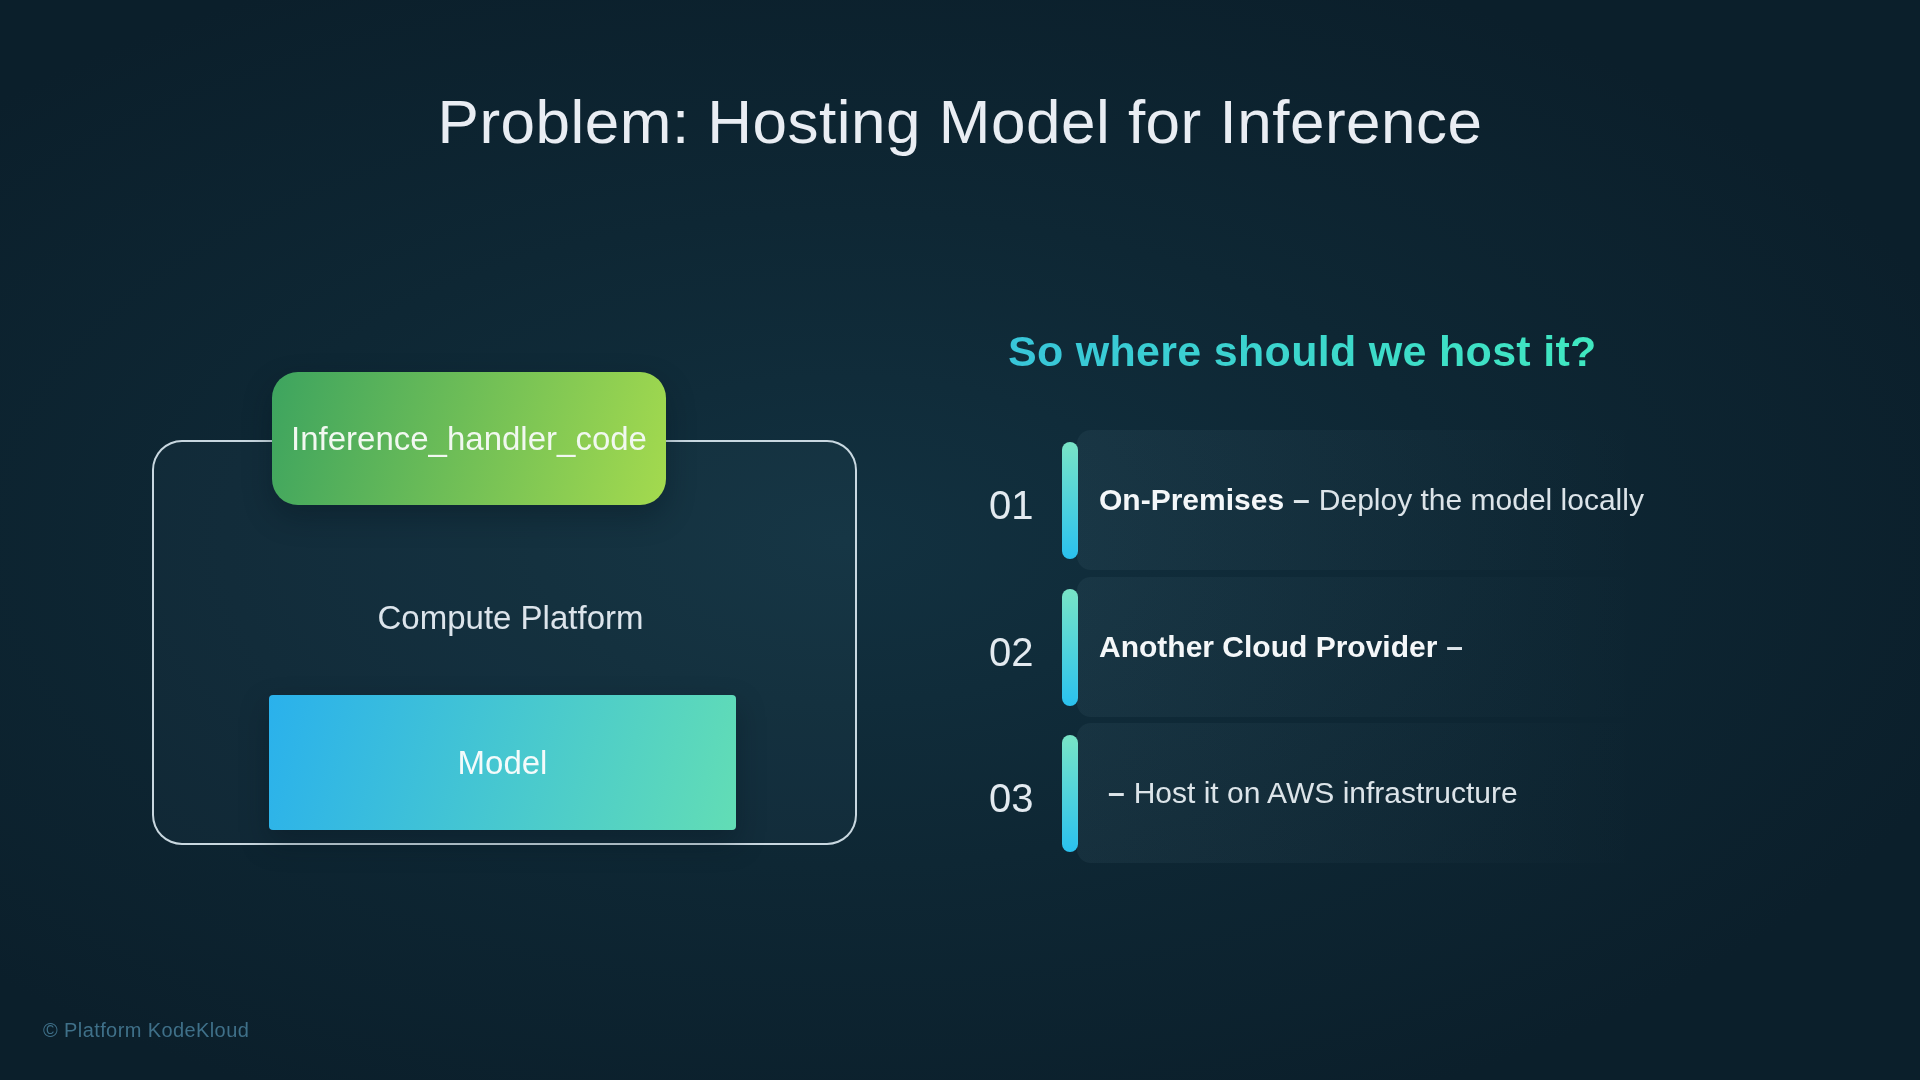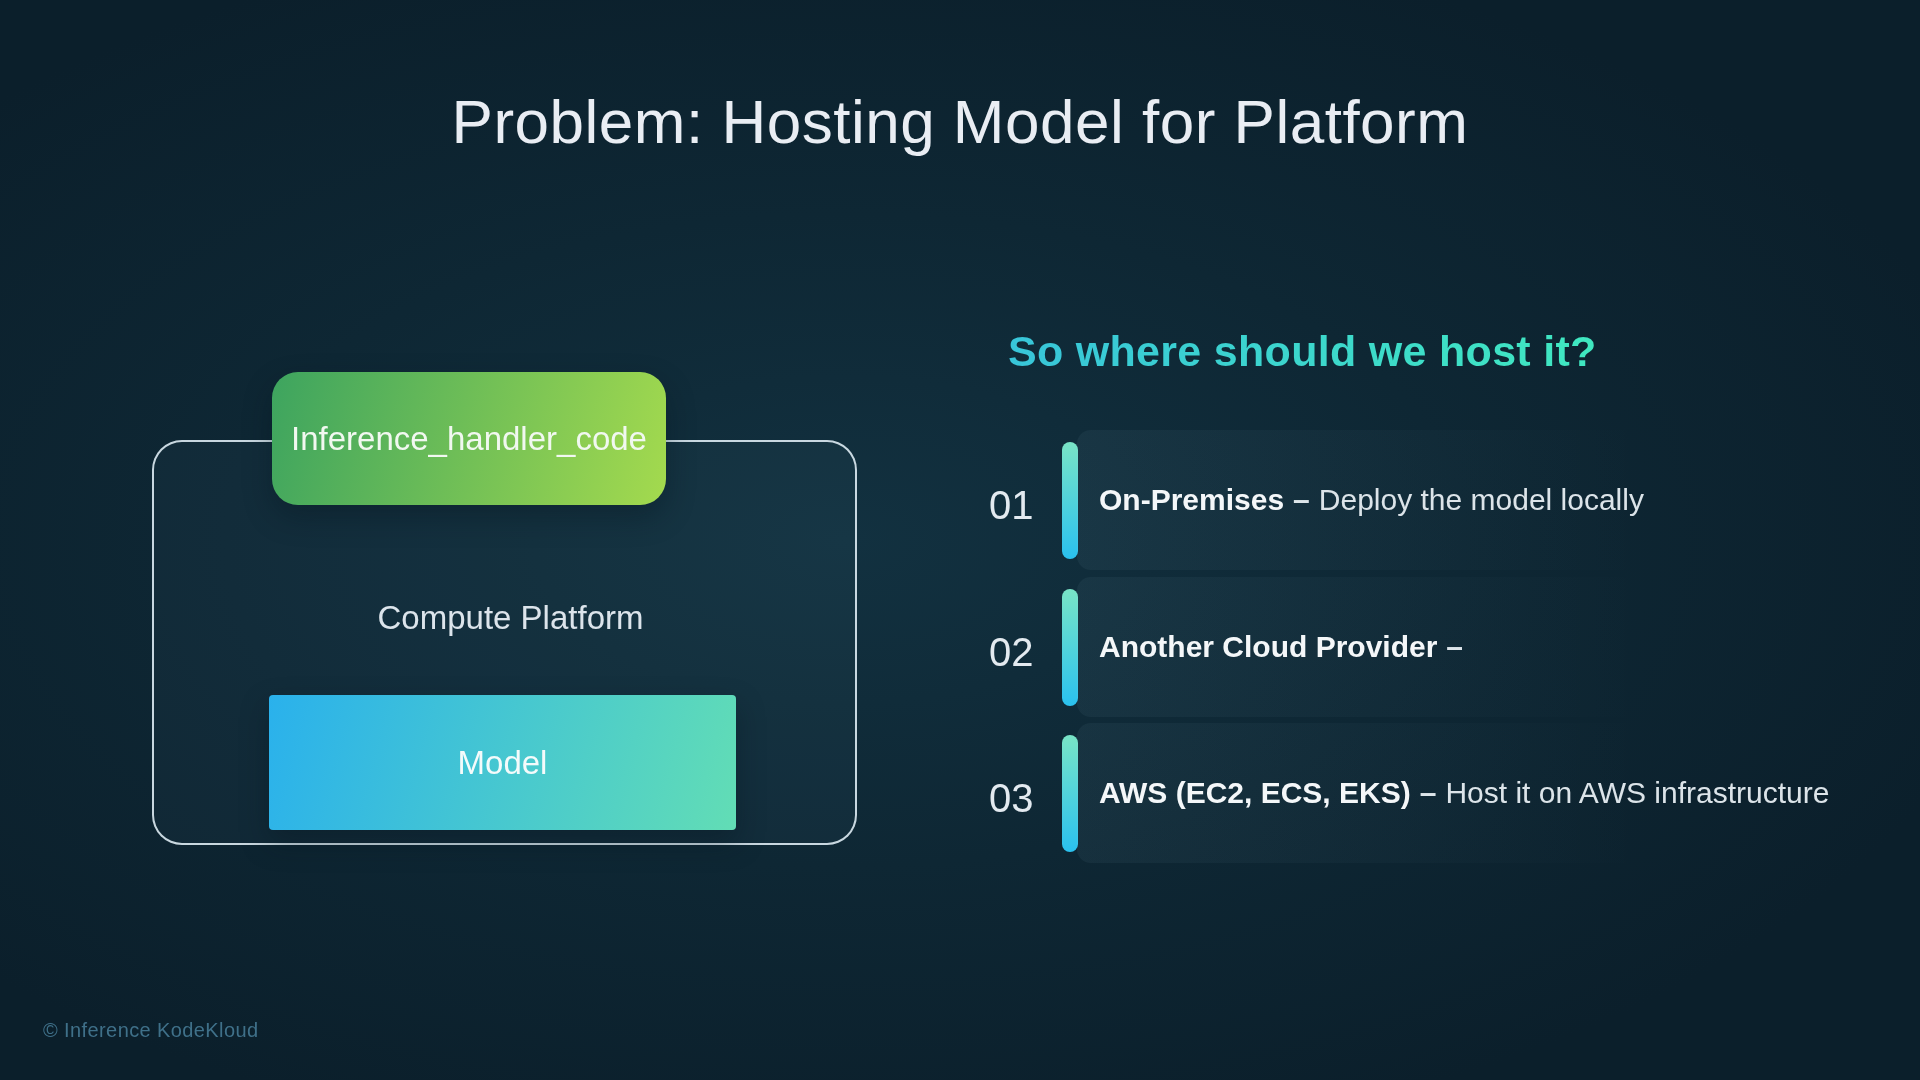--- a/index.html
+++ b/index.html
@@ -87,21 +87,21 @@
   .footer{
     position:absolute;left:43px;top:1019px;
     font-size:20px;color:#3f7089;letter-spacing:0.4px;
   }
 </style>
 </head>
 <body>
 
 <div class="stage">
 
-  <h1 class="title">Problem: Hosting Model for Platform</h1>
+  <h1 class="title">Problem: Hosting Model for Inference</h1>
 
   <div>
     <div class="platform-frame"></div>
     <div class="code-box">
       <span>Inference_handler_code</span>
     </div>
     <div class="platform-label">Compute Platform</div>
     <div class="model-box">
       <span>Model</span>
     </div>
@@ -125,21 +125,20 @@
     <div class="card">
       <span class="name">Another Cloud Provider</span>
         <span class="sep">–</span>
     </div>
   </div>
 
   <div class="option opt-3">
     <div class="num">03</div>
     <div class="bar"></div>
     <div class="card">
-      <span class="name">AWS (EC2, ECS, EKS)</span>
         <span class="sep">–</span>
         <span class="desc">Host it on AWS infrastructure</span>
     </div>
   </div>
 
-  <div class="footer">© Inference KodeKloud</div>
+  <div class="footer">© Platform KodeKloud</div>
 
 </div>
 
 </body></html>

